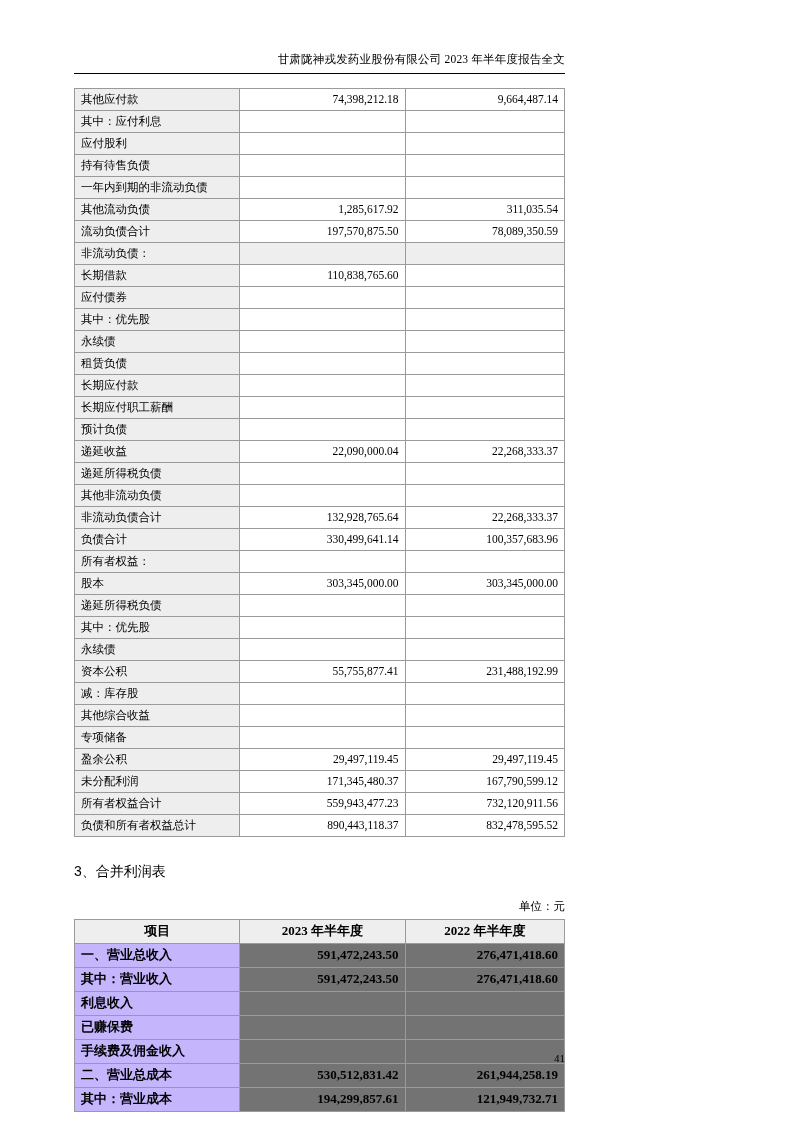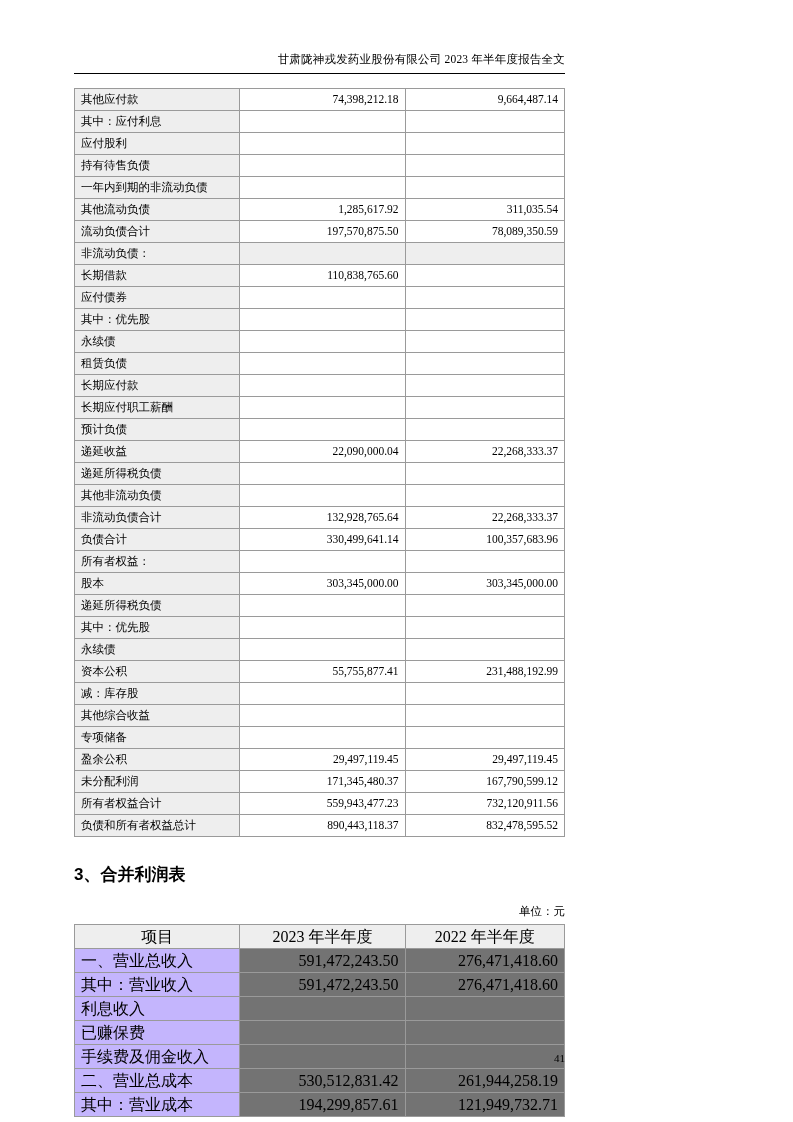--- a/index.html
+++ b/index.html
@@ -56,35 +56,36 @@
   table.fin td.shade {
     background: #eeeeee;
   }
   table.fin td.item {
     text-align: left;
   }
   .i1 { padding-left: 10px; }
   .i2 { padding-left: 24px; }
   .i3 { padding-left: 40px; }
   .sec-title {
-    font-size: 17px;
-    font-weight: bold;
+    font-size: 14px;
+    font-weight: normal;
     margin: 26px 0 6px 0;
     font-family: "Liberation Sans", sans-serif;
   }
   .unit {
     text-align: right;
     font-size: 11.5px;
     margin: 18px 0 5px 0;
   }
   table.fin2 {
     width: 100%;
     border-collapse: collapse;
     table-layout: fixed;
-    font-size: 16px;
+    font-size: 13px;
+    font-weight: bold;
   }
   table.fin2 td {
     border: 0.8px solid #9a9a9a;
     height: 23px;
     padding: 0 6px;
     vertical-align: middle;
     background: #c4b5fd;
     line-height: 1.1;
   }
   table.fin2 td.val {

